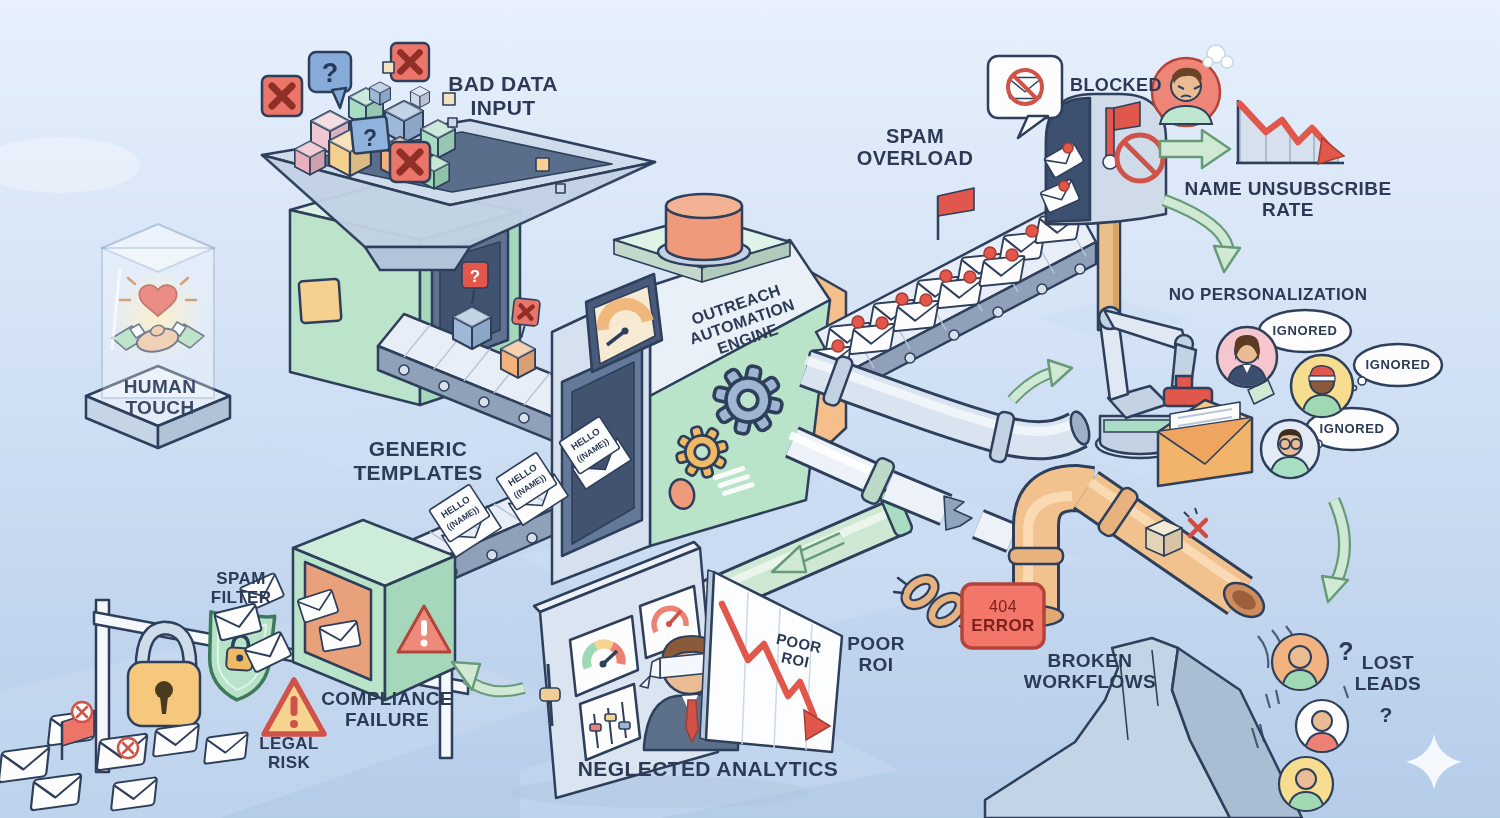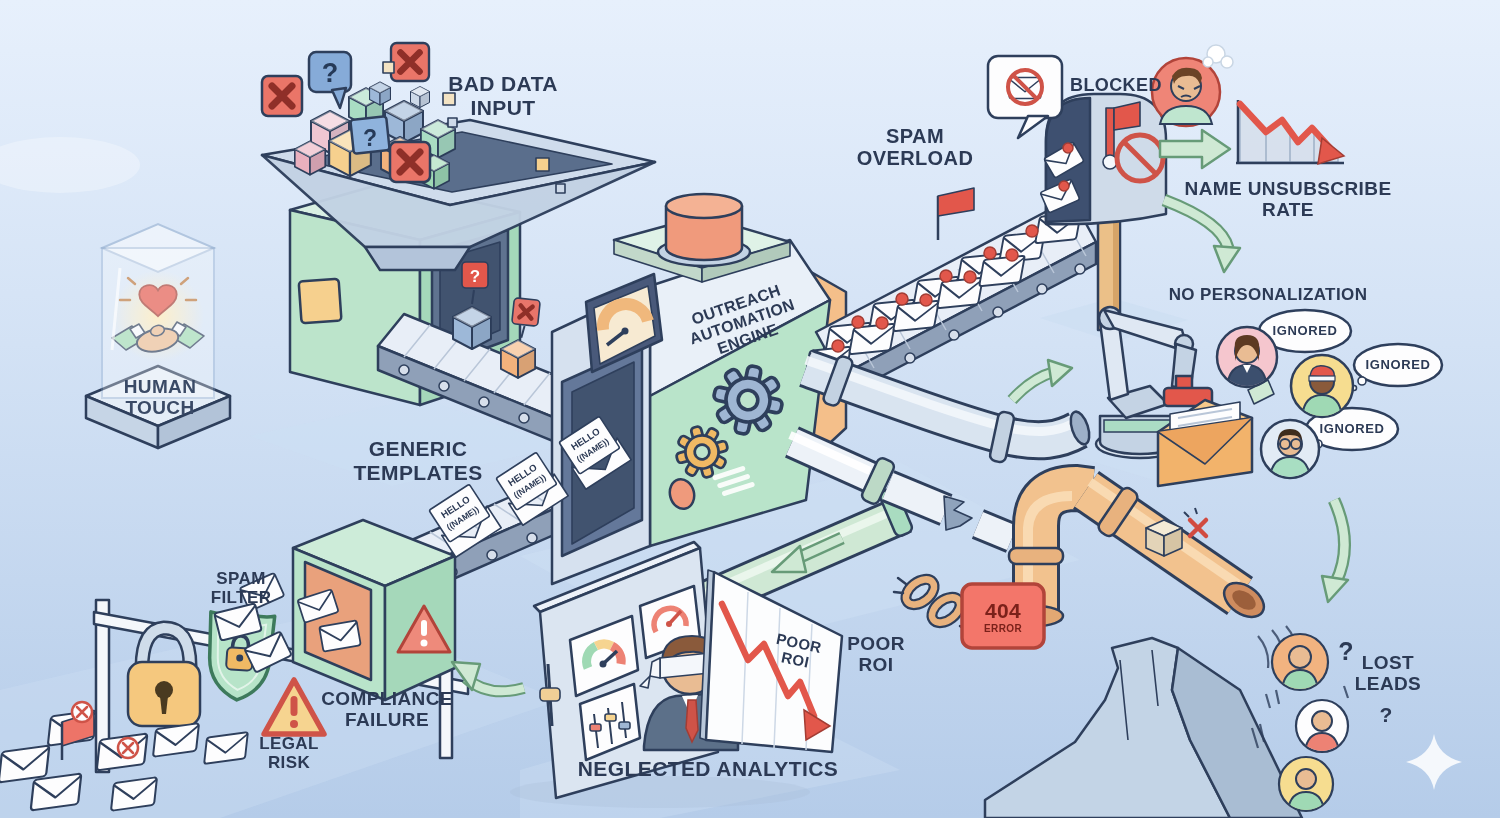--- a/index.html
+++ b/index.html
@@ -711,20 +711,24 @@
 </div>
 <div class="lb" style="left:876px;top:654px;font-size:19px">
   <div>POOR</div>
   <div>ROI</div>
 </div>
 <div class="lb" style="left:797px;top:652px;font-size:15px;transform:translate(-50%,-50%) rotate(12deg)">
   <div>POOR</div>
   <div>ROI</div>
 </div>
 <div class="lb" style="left:1003px;top:616px;color:#7b211a">
-  <div style="font-size:21px;font-weight:700">404</div>
-  <div style="font-size:10px">ERROR</div>
+  <div style="font-size:16px;font-weight:400">404</div>
+  <div style="font-size:17px">ERROR</div>
+</div>
+<div class="lb" style="left:1090px;top:671px;font-size:19px">
+  <div>BROKEN</div>
+  <div>WORKFLOWS</div>
 </div>
 <div class="lb" style="left:1388px;top:673px;font-size:19px">
   <div>LOST</div>
   <div>LEADS</div>
 </div>
 </div>
 
 </body></html>

